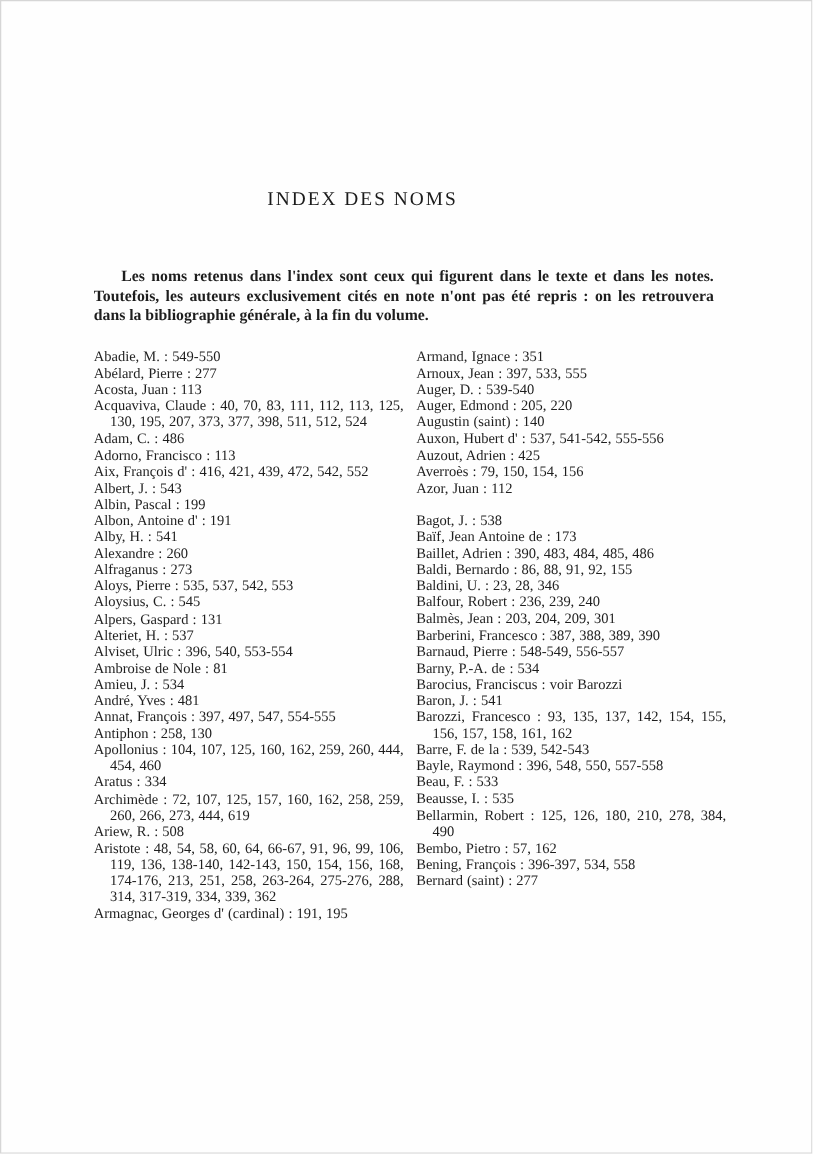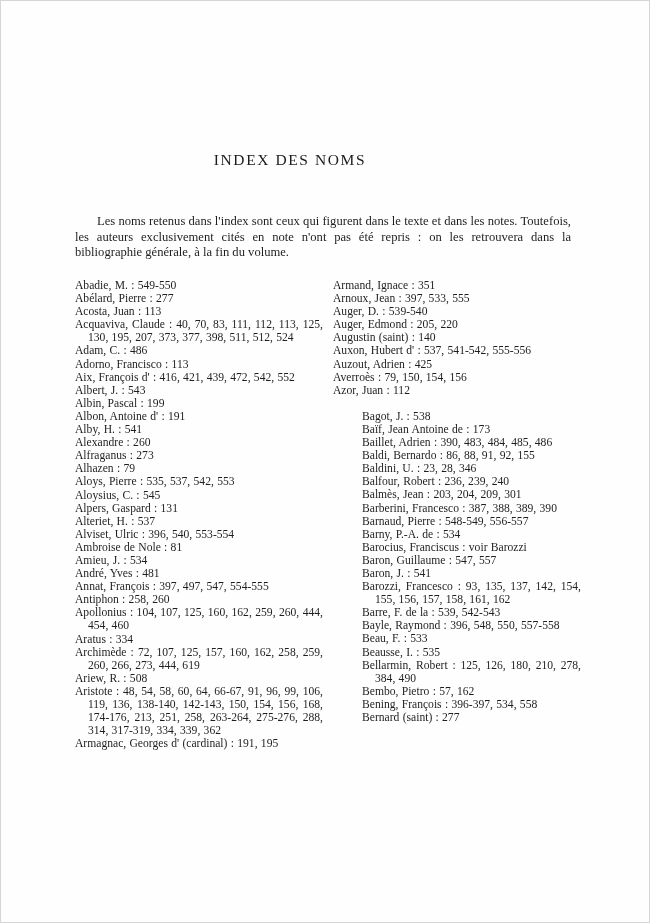--- a/index.html
+++ b/index.html
@@ -31,35 +31,35 @@
   .intro {
     position: absolute;
     top: 214px;
     left: 75px;
     width: 496px;
     font-size: 12.6px;
     line-height: 15.7px;
     text-align: justify;
     text-indent: 22px;
     color: #1e1e1e;
+    font-weight: bold;
   }
   .columns {
     position: absolute;
     top: 279px;
     left: 75px;
     width: 506px;
     display: flex;
     gap: 10px;
   }
   .column {
     width: 248px;
   }
   .group + .group {
     margin-top: 13px;
-    margin-left: 29px;
   }
   .entry {
     font-size: 11.6px;
     line-height: 13.1px;
     text-align: justify;
     padding-left: 13px;
     text-indent: -13px;
     color: #1e1e1e;
     word-spacing: 0.4px;
   }
@@ -79,31 +79,30 @@
           <div class="entry">Acquaviva, Claude : 40, 70, 83, 111, 112, 113, 125, 130, 195, 207, 373, 377, 398, 511, 512, 524</div>
           <div class="entry">Adam, C. : 486</div>
           <div class="entry">Adorno, Francisco : 113</div>
           <div class="entry">Aix, François d' : 416, 421, 439, 472, 542, 552</div>
           <div class="entry">Albert, J. : 543</div>
           <div class="entry">Albin, Pascal : 199</div>
           <div class="entry">Albon, Antoine d' : 191</div>
           <div class="entry">Alby, H. : 541</div>
           <div class="entry">Alexandre : 260</div>
           <div class="entry">Alfraganus : 273</div>
-          <div class="entry">Alhazen : 79</div>
           <div class="entry">Aloys, Pierre : 535, 537, 542, 553</div>
           <div class="entry">Aloysius, C. : 545</div>
           <div class="entry">Alpers, Gaspard : 131</div>
           <div class="entry">Alteriet, H. : 537</div>
           <div class="entry">Alviset, Ulric : 396, 540, 553-554</div>
           <div class="entry">Ambroise de Nole : 81</div>
           <div class="entry">Amieu, J. : 534</div>
           <div class="entry">André, Yves : 481</div>
           <div class="entry">Annat, François : 397, 497, 547, 554-555</div>
-          <div class="entry">Antiphon : 258, 260</div>
+          <div class="entry">Antiphon : 258, 130</div>
           <div class="entry">Apollonius : 104, 107, 125, 160, 162, 259, 260, 444, 454, 460</div>
           <div class="entry">Aratus : 334</div>
           <div class="entry">Archimède : 72, 107, 125, 157, 160, 162, 258, 259, 260, 266, 273, 444, 619</div>
           <div class="entry">Ariew, R. : 508</div>
           <div class="entry">Aristote : 48, 54, 58, 60, 64, 66-67, 91, 96, 99, 106, 119, 136, 138-140, 142-143, 150, 154, 156, 168, 174-176, 213, 251, 258, 263-264, 275-276, 288, 314, 317-319, 334, 339, 362</div>
           <div class="entry">Armagnac, Georges d' (cardinal) : 191, 195</div>
         </div>
       </div>
     <div class="column">
         <div class="group">
@@ -122,21 +121,20 @@
           <div class="entry">Baïf, Jean Antoine de : 173</div>
           <div class="entry">Baillet, Adrien : 390, 483, 484, 485, 486</div>
           <div class="entry">Baldi, Bernardo : 86, 88, 91, 92, 155</div>
           <div class="entry">Baldini, U. : 23, 28, 346</div>
           <div class="entry">Balfour, Robert : 236, 239, 240</div>
           <div class="entry">Balmès, Jean : 203, 204, 209, 301</div>
           <div class="entry">Barberini, Francesco : 387, 388, 389, 390</div>
           <div class="entry">Barnaud, Pierre : 548-549, 556-557</div>
           <div class="entry">Barny, P.-A. de : 534</div>
           <div class="entry">Barocius, Franciscus : voir Barozzi</div>
-          <div class="entry">Baron, Guillaume : 547, 557</div>
           <div class="entry">Baron, J. : 541</div>
           <div class="entry">Barozzi, Francesco : 93, 135, 137, 142, 154, 155, 156, 157, 158, 161, 162</div>
           <div class="entry">Barre, F. de la : 539, 542-543</div>
           <div class="entry">Bayle, Raymond : 396, 548, 550, 557-558</div>
           <div class="entry">Beau, F. : 533</div>
           <div class="entry">Beausse, I. : 535</div>
           <div class="entry">Bellarmin, Robert : 125, 126, 180, 210, 278, 384, 490</div>
           <div class="entry">Bembo, Pietro : 57, 162</div>
           <div class="entry">Bening, François : 396-397, 534, 558</div>
           <div class="entry">Bernard (saint) : 277</div>

